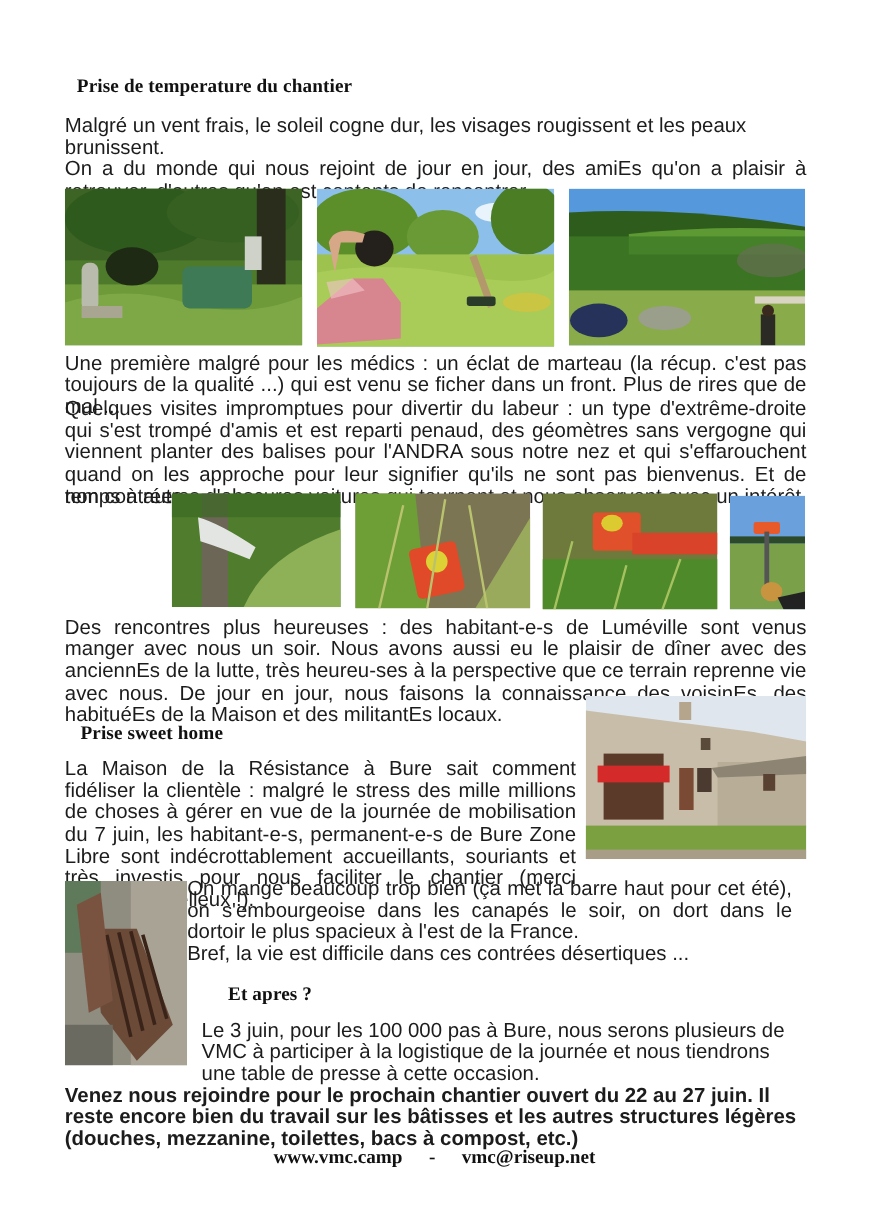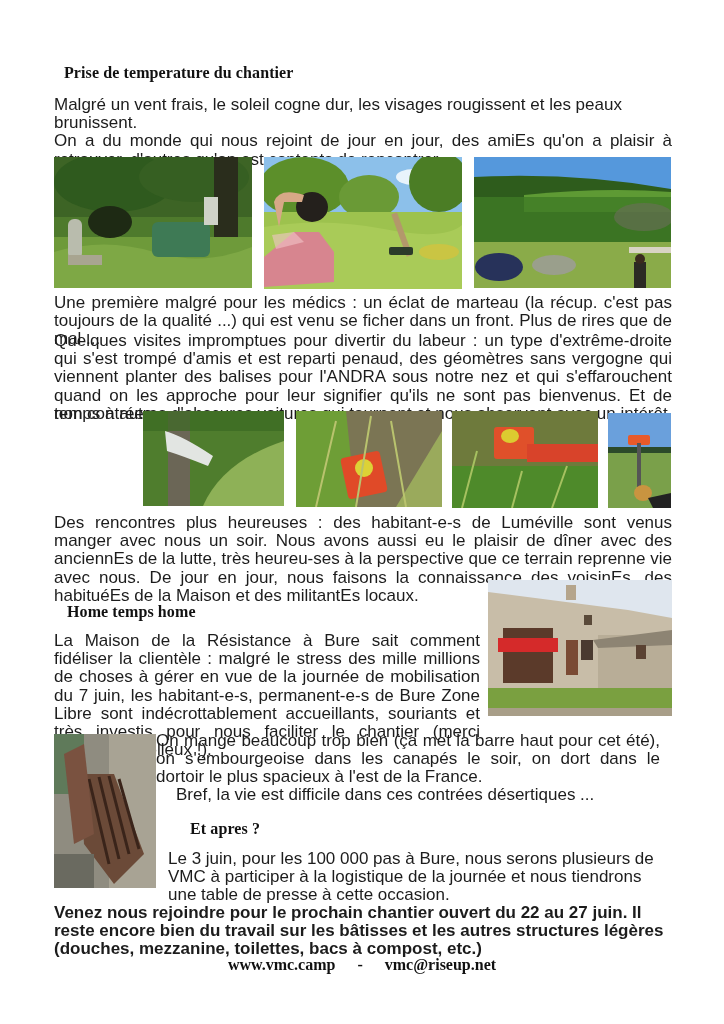--- a/index.html
+++ b/index.html
@@ -114,21 +114,21 @@
     <rect x="0" y="40" width="63" height="55" fill="#7aa04a"></rect>
     <rect x="20" y="22" width="22" height="10" rx="2" fill="#e85a2a"></rect>
     <rect x="29" y="30" width="4" height="45" fill="#555"></rect>
     <ellipse cx="35" cy="80" rx="9" ry="8" fill="#c99440"></ellipse>
     <path d="M40 85 L63 80 V95 L45 95Z" fill="#222"></path>
   </svg>
 </div>
 
 <div class="abs p j" style="left:54px;top:514px;width:618px;">Des rencontres plus heureuses : des habitant-e-s de Luméville sont venus manger avec nous un soir. Nous avons aussi eu le plaisir de dîner avec des anciennEs de la lutte, très heureu-ses à la perspective que ce terrain reprenne vie avec nous. De jour en jour, nous faisons la connaissance des voisinEs, des habituéEs de la Maison et des militantEs locaux.</div>
 
-<div class="abs h" style="left:67px;top:603px;">Home temps home</div>
+<div class="abs h" style="left:67px;top:603px;">Prise sweet home</div>
 <div class="abs p j" style="left:54px;top:632px;width:426px;">La Maison de la Résistance à Bure sait comment fidéliser la clientèle : malgré le stress des mille millions de choses à gérer en vue de la journée de mobilisation du 7 juin, les habitant-e-s, permanent-e-s de Bure Zone Libre sont indécrottablement accueillants, souriants et très investis pour nous faciliter le chantier (merci beaucoup à elleux !).</div>
 
 <div class="photo" style="left:488px;top:580px;width:184px;height:136px;">
   <svg width="184" height="136" viewBox="0 0 184 136">
     <rect width="184" height="136" fill="#dfe6ee"></rect>
     <path d="M0 12 L140 30 L184 38 V136 H0Z" fill="#c8bda8"></path>
     <rect x="78" y="5" width="10" height="15" fill="#b5a58c"></rect>
     <rect x="110" y="55" width="74" height="55" fill="#b8ad97"></rect>
     <path d="M105 60 L184 50 L184 65 L110 68Z" fill="#8d8473"></path>
     <rect x="15" y="48" width="50" height="55" fill="#5b3a2a"></rect>
@@ -148,21 +148,21 @@
     <rect x="55" y="0" width="47" height="154" fill="#a8a394"></rect>
     <rect x="0" y="0" width="30" height="60" fill="#5f7a5a"></rect>
     <path d="M25 40 L60 40 L90 120 L60 150 L30 110Z" fill="#6b4a38"></path>
     <path d="M35 45 L55 130 M45 43 L65 125 M55 42 L75 120 M65 45 L85 115" stroke="#3a241a" stroke-width="3"></path>
     <path d="M10 20 L30 10 L40 100 L20 110Z" fill="#7a5240"></path>
     <rect x="0" y="120" width="40" height="34" fill="#6a6a60"></rect>
   </svg>
 </div>
 
 <div class="abs p j" style="left:156px;top:732px;width:504px;">On mange beaucoup trop bien (ça met la barre haut pour cet été), on s'embourgeoise dans les canapés le soir, on dort dans le dortoir le plus spacieux à l'est de la France.</div>
-<div class="abs p" style="left:176px;top:786px;">Bref, la vie est difficile dans ces contrées désertiques ...</div>
+<div class="abs p" style="left:156px;top:786px;">Bref, la vie est difficile dans ces contrées désertiques ...</div>
 
 <div class="abs h" style="left:190px;top:820px;">Et apres ?</div>
 <div class="abs p" style="left:168px;top:850px;width:504px;">Le 3 juin, pour les 100 000 pas à Bure, nous serons plusieurs de VMC à participer à la logistique de la journée et nous tiendrons une table de presse à cette occasion.</div>
 
 <div class="abs p b" style="left:54px;top:904px;width:620px;">Venez nous rejoindre pour le prochain chantier ouvert du 22 au 27 juin. Il reste encore bien du travail sur les bâtisses et les autres structures légères (douches, mezzanine, toilettes, bacs à compost, etc.)</div>
 
 <div class="abs footer-links" style="left:0;top:956px;width:724px;text-align:center;">
   <span>www.vmc.camp</span>
   <span style="display:inline-block;width:14px;"></span>
   <span>-</span>

